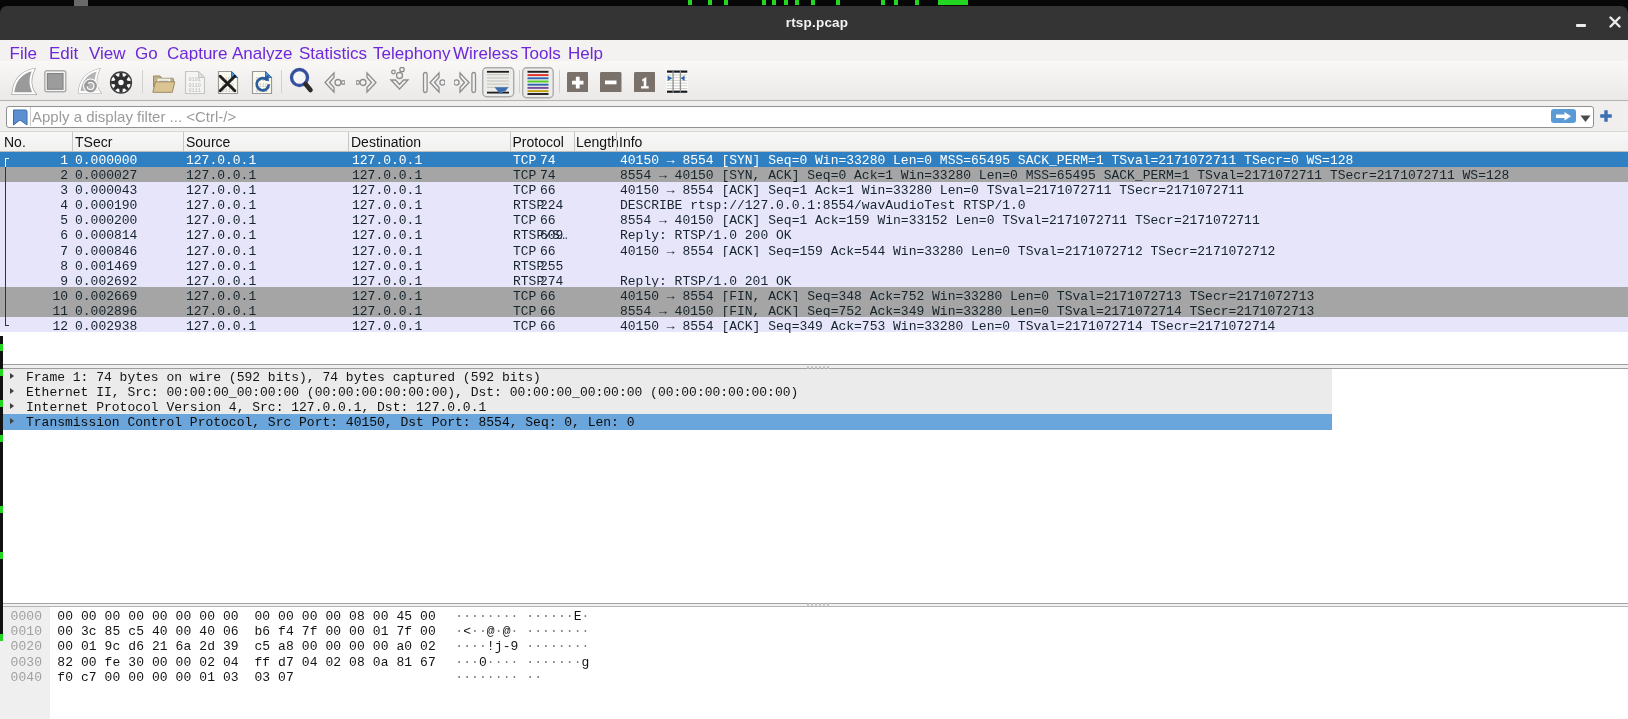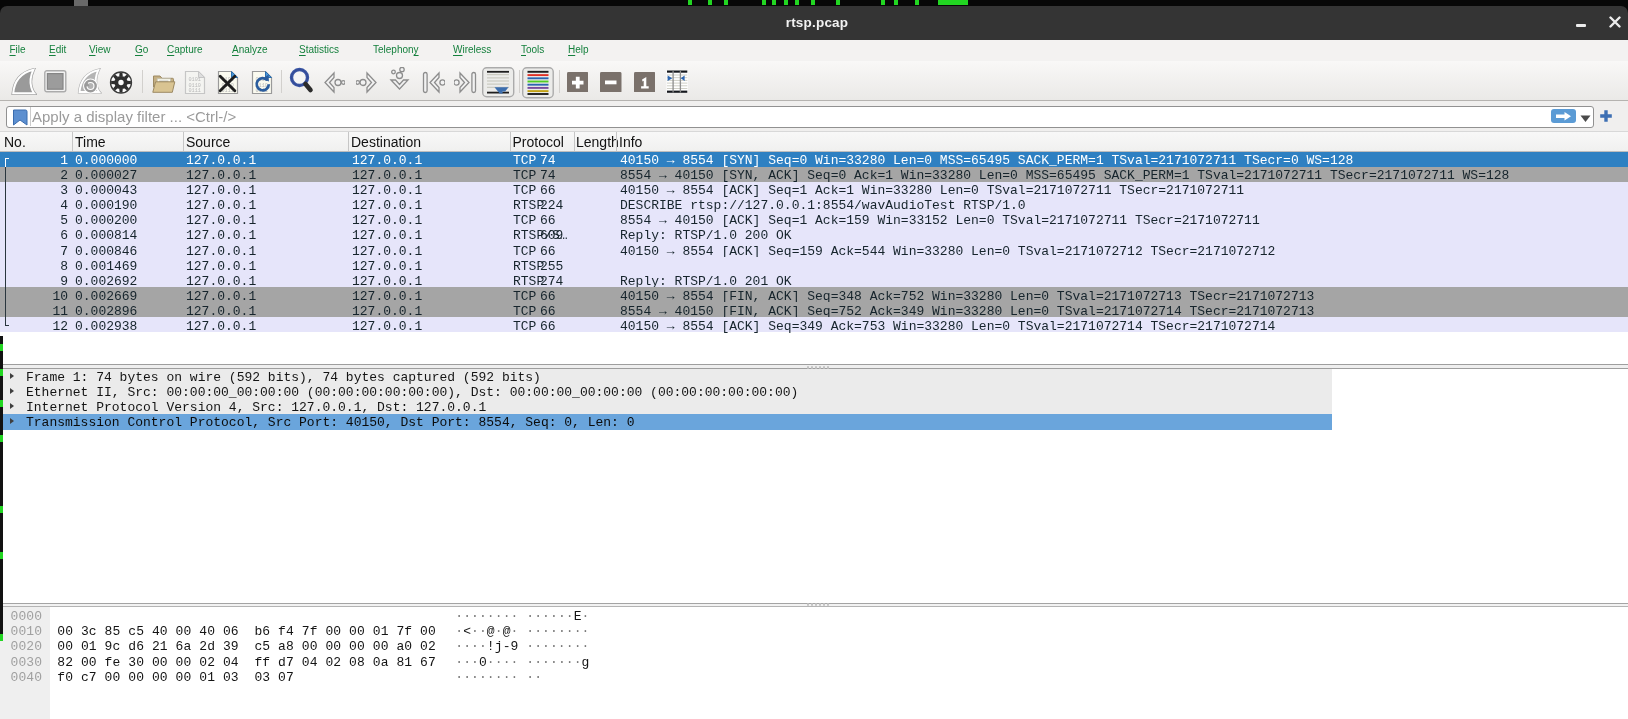--- a/index.html
+++ b/index.html
@@ -2,21 +2,21 @@
 <html><head><meta charset="utf-8"><style>
 *{margin:0;padding:0;box-sizing:border-box}
 html,body{width:1628px;height:719px;background:#fff;overflow:hidden}
 body{position:relative;font-family:"Liberation Sans",sans-serif}
 .a{position:absolute}
 .mono{font-family:"Liberation Mono",monospace;font-size:13px;white-space:pre}
 #strip{left:0;top:0;width:1628px;height:14px;background:#070707}
 #titlebar{left:0;top:5.5px;width:1628px;height:34.5px;background:#343434;border-radius:7px 7px 0 0}
 #title{width:100%;text-align:center;top:15px;left:3px;color:#f2f2f2;font-size:13.5px;font-weight:bold;letter-spacing:.2px}
 #menubar{left:0;top:40px;width:1628px;height:21px;background:#f3f2f1}
-.mi{top:44px;font-size:10px;color:#15803d}
+.mi{top:44px;font-size:17px;color:#6d28d9}
 .mi u{text-decoration-thickness:1px;text-underline-offset:2px}
 #toolbar{left:0;top:61px;width:1628px;height:40px;background:linear-gradient(#f9f8f7,#eae9e7);border-bottom:1px solid #b5b3b0}
 .tsep{top:70px;width:1px;height:23px;background:#d2d0cd}
 #filterbar{left:0;top:101px;width:1628px;height:30px;background:#f0efee}
 #finput{left:6px;top:105.5px;width:1588px;height:22.5px;background:#fff;border:1px solid #919191;border-radius:3px}
 #fsep{left:30px;top:107px;width:1px;height:19px;background:#cccccc}
 #fph{left:32px;top:107.5px;font-size:15px;color:#9b9b9b}
 #fbtn{left:1551px;top:108.5px;width:25px;height:14.5px;background:#5b9bd5;border-radius:3px}
 #hdr{left:0;top:131px;width:1628px;height:20.5px;background:linear-gradient(#f8f8f8,#f0f0ef);border-top:1px solid #d8d8d8;border-bottom:1px solid #bdbdbd}
 .hl{top:133.6px;font-size:14px;color:#121212}
@@ -235,21 +235,21 @@
     <path d="M1 3.5 h8.5 V1 L16 5.25 L9.5 9.5 V7 H1 Z" fill="#fff"></path>
   </svg>
 <svg class="a" style="left:1580px;top:114.5px" width="11" height="8" viewBox="0 0 11 8">
     <path d="M0.5,0.5 h10 L5.5,7 Z" fill="#4a4a4a"></path>
   </svg>
 <svg class="a" style="left:1599px;top:109px" width="14" height="14" viewBox="0 0 14 14">
     <path d="M7 1.2 V12.8 M1.2 7 H12.8" stroke="#3d6fb3" stroke-width="3.4"></path>
   </svg>
 <div class="a" id="hdr"></div>
 <span class="a hl" style="left:4px">No.</span>
-<span class="a hl" style="left:75px">Time</span>
+<span class="a hl" style="left:75px">TSecr</span>
 <span class="a hl" style="left:186px">Source</span>
 <span class="a hl" style="left:351px">Destination</span>
 <span class="a hl" style="left:512.5px">Protocol</span>
 <span class="a hl" style="left:576px">Length</span>
 <span class="a hl" style="left:619px">Info</span>
 <div class="a hsep" style="left:72px"></div>
 <div class="a hsep" style="left:183px"></div>
 <div class="a hsep" style="left:348px"></div>
 <div class="a hsep" style="left:509.5px"></div>
 <div class="a hsep" style="left:574px"></div>
@@ -290,21 +290,21 @@
 <div class="a split" style="top:602.5px;height:1.3px;background:#a4a4a4"></div>
 <div class="a split" style="top:603.8px;height:2.6px;background:#f2f2f2"></div>
 <div class="a split" style="top:606.4px;height:1px;background:#b4b4b4"></div>
 <div class="a dot" style="left:807px;top:603.4px"></div>
 <div class="a dot" style="left:811px;top:603.4px"></div>
 <div class="a dot" style="left:815px;top:603.4px"></div>
 <div class="a dot" style="left:819px;top:603.4px"></div>
 <div class="a dot" style="left:823px;top:603.4px"></div>
 <div class="a dot" style="left:827px;top:603.4px"></div>
 <div class="a" id="hexgut"></div>
-<div class="a mono hrow" style="top:608.9px;left:0;width:1628px"><span class="a hoff">0000</span><span class="a hascii"><i>·</i><i>·</i><i>·</i><i>·</i><i>·</i><i>·</i><i>·</i><i>·</i> <i>·</i><i>·</i><i>·</i><i>·</i><i>·</i><i>·</i>E<i>·</i></span></div>
+<div class="a mono hrow" style="top:608.9px;left:0;width:1628px"><span class="a hoff">0000</span><span class="a hbytes">00 00 00 00 00 00 00 00  00 00 00 00 08 00 45 00</span><span class="a hascii"><i>·</i><i>·</i><i>·</i><i>·</i><i>·</i><i>·</i><i>·</i><i>·</i> <i>·</i><i>·</i><i>·</i><i>·</i><i>·</i><i>·</i>E<i>·</i></span></div>
 <div class="a mono hrow" style="top:624.15px;left:0;width:1628px"><span class="a hoff">0010</span><span class="a hbytes">00 3c 85 c5 40 00 40 06  b6 f4 7f 00 00 01 7f 00</span><span class="a hascii"><i>·</i>&lt;<i>·</i><i>·</i>@<i>·</i>@<i>·</i> <i>·</i><i>·</i><i>·</i><i>·</i><i>·</i><i>·</i><i>·</i><i>·</i></span></div>
 <div class="a mono hrow" style="top:639.4px;left:0;width:1628px"><span class="a hoff">0020</span><span class="a hbytes">00 01 9c d6 21 6a 2d 39  c5 a8 00 00 00 00 a0 02</span><span class="a hascii"><i>·</i><i>·</i><i>·</i><i>·</i>!j-9 <i>·</i><i>·</i><i>·</i><i>·</i><i>·</i><i>·</i><i>·</i><i>·</i></span></div>
 <div class="a mono hrow" style="top:654.65px;left:0;width:1296px"><span class="a hoff">0030</span><span class="a hbytes">82 00 fe 30 00 00 02 04  ff d7 04 02 08 0a 81 67</span><span class="a hascii"><i>·</i><i>·</i><i>·</i>0<i>·</i><i>·</i><i>·</i><i>·</i> <i>·</i><i>·</i><i>·</i><i>·</i><i>·</i><i>·</i><i>·</i>g</span></div>
 <div class="a mono hrow" style="top:669.9px;left:0;width:1628px"><span class="a hoff">0040</span><span class="a hbytes">f0 c7 00 00 00 00 01 03  03 07</span><span class="a hascii"><i>·</i><i>·</i><i>·</i><i>·</i><i>·</i><i>·</i><i>·</i><i>·</i> <i>·</i><i>·</i></span></div>
 <div class="a" id="leftedge"></div>
 <div class="a lg" style="top:344px"></div>
 <div class="a lg" style="top:369px"></div>
 <div class="a lg" style="top:400px"></div>
 <div class="a lg" style="top:435px"></div>
 <div class="a lg" style="top:506px"></div>

